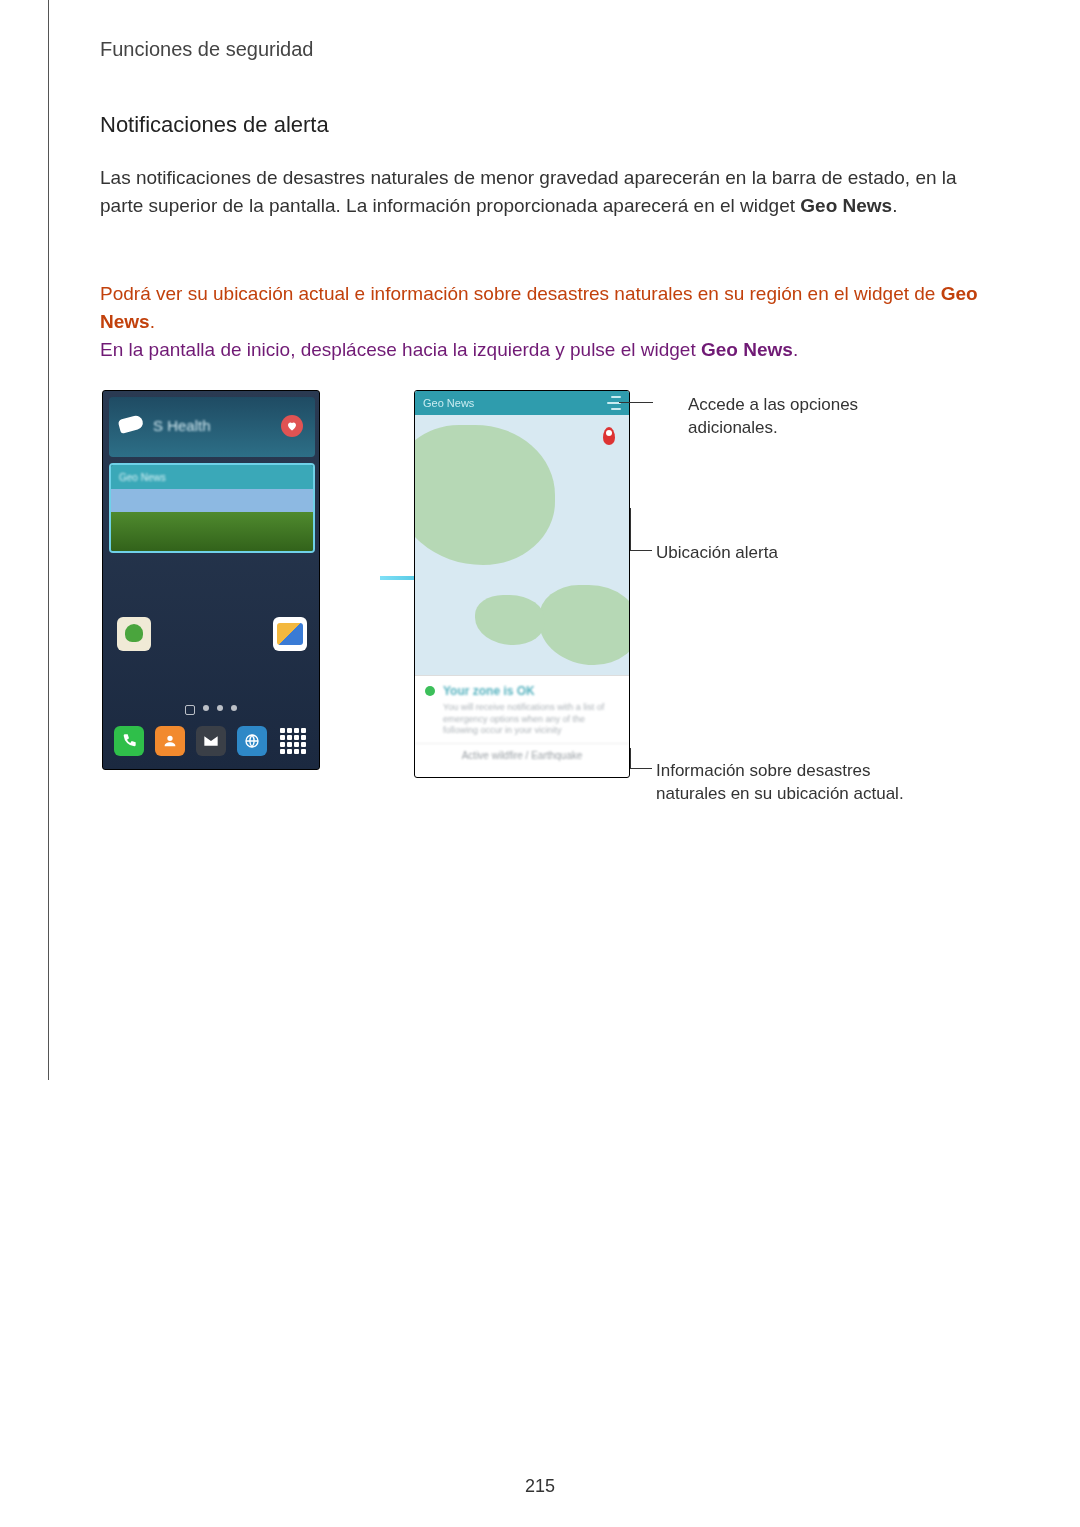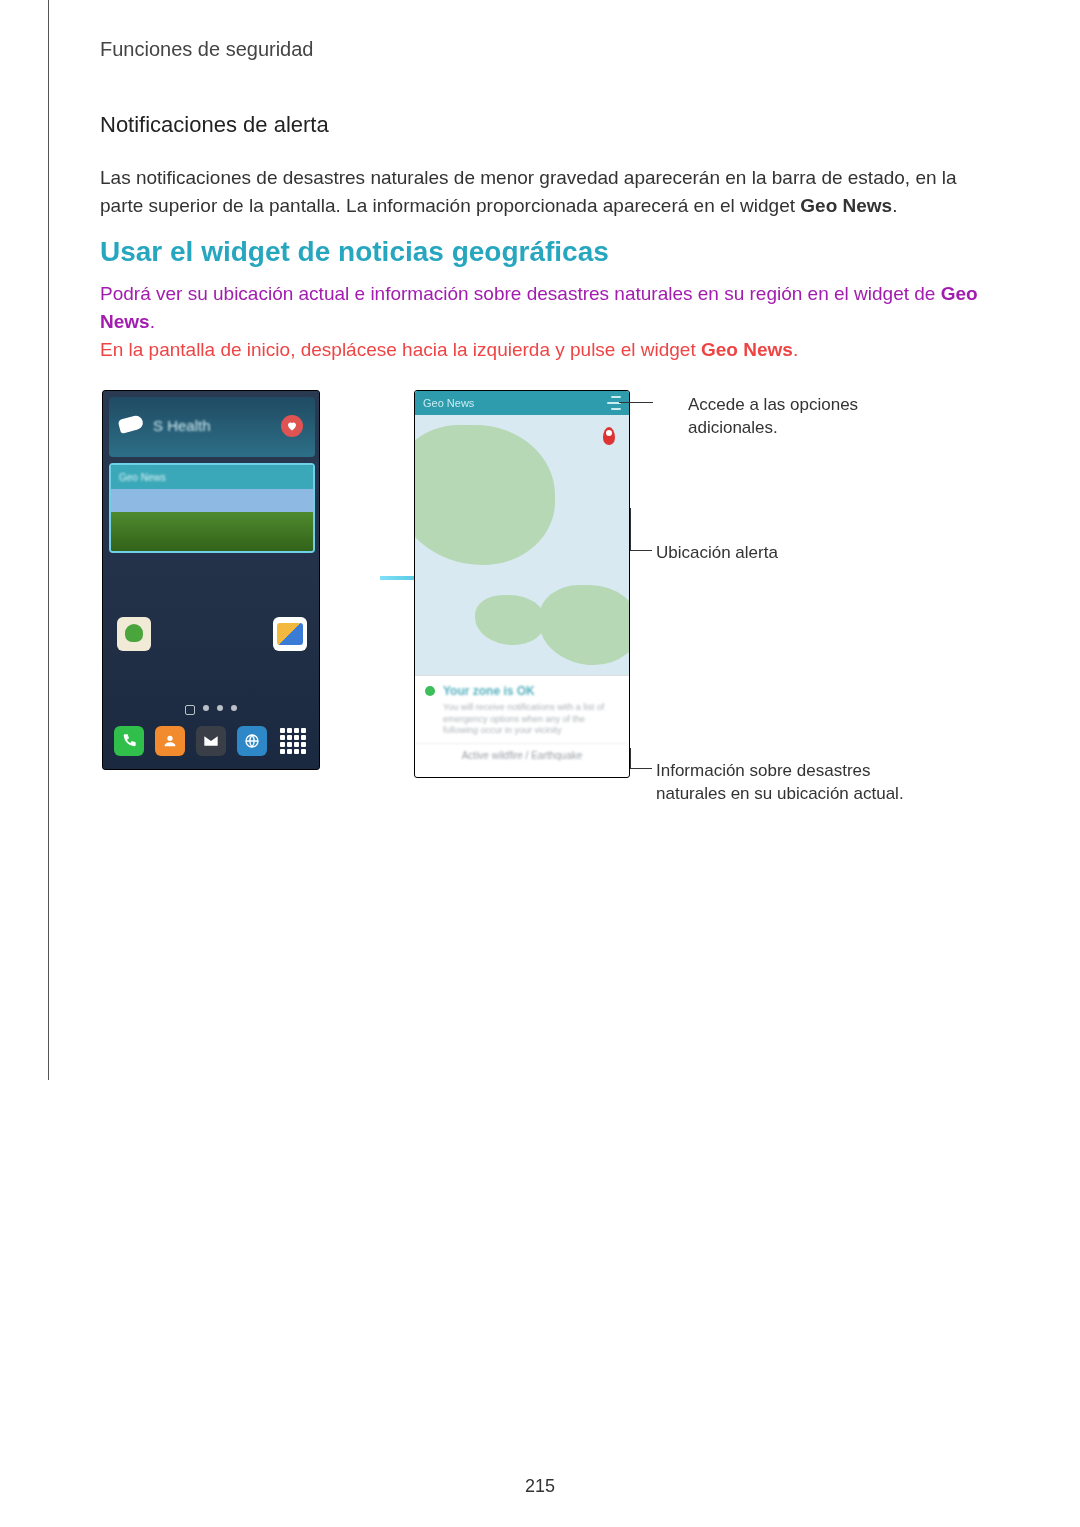--- a/index.html
+++ b/index.html
@@ -4,22 +4,22 @@
 <style>
   * { box-sizing: border-box; margin: 0; padding: 0; }
   html, body { width: 1080px; height: 1527px; background: #fff; font-family: Arial, Helvetica, sans-serif; color: #222; }
   .page { position: relative; width: 1080px; height: 1527px; padding-left: 20px; }
   .vline { position: absolute; left: 48px; top: 0; width: 1px; height: 1080px; background: #555; }
   .header { position: absolute; left: 100px; top: 38px; font-size: 20px; color: #444; }
   .subheading { position: absolute; left: 100px; top: 112px; font-size: 22px; font-weight: normal; color: #222; }
   .para1 { position: absolute; left: 100px; top: 156px; width: 880px; font-size: 19px; line-height: 1.45; color: #333; margin-top: 8px; }
   .para1 b { font-weight: bold; }
   .h2 { position: absolute; left: 100px; top: 236px; font-size: 28px; font-weight: bold; color: #27a6bf; }
-  .para2 { position: absolute; left: 100px; top: 280px; width: 880px; font-size: 19px; line-height: 1.45; color: #a21caf; }
-  .para3 { position: absolute; left: 100px; top: 336px; width: 880px; font-size: 19px; line-height: 1.45; color: #ef4444; }
+  .para2 { position: absolute; left: 100px; top: 280px; width: 880px; font-size: 19px; line-height: 1.45; color: #c2410c; }
+  .para3 { position: absolute; left: 100px; top: 336px; width: 880px; font-size: 19px; line-height: 1.45; color: #701a75; }
 
   
   .figure { position: absolute; left: 100px; top: 388px; width: 880px; height: 420px; }
 
   
   .phone-home { position: absolute; left: 2px; top: 2px; width: 218px; height: 380px; border: 1px solid #000; background: linear-gradient(180deg,#2a3a52 0%, #1b2940 100%); overflow: hidden; border-radius: 3px; }
   .hs-top { position: absolute; left: 6px; top: 6px; width: 206px; height: 60px; background: linear-gradient(180deg,#1f4b63,#2d6f87); border-radius: 4px; }
   .hs-shealth { position: absolute; left: 44px; top: 20px; color: #cfe7ef; font-size: 15px; filter: blur(1px); }
   .shoe { position: absolute; left: 10px; top: 20px; width: 24px; height: 14px; background: #fff; border-radius: 6px 10px 10px 4px; transform: rotate(-15deg); }
   .heart { position: absolute; right: 12px; top: 18px; width: 22px; height: 22px; background: #e05353; border-radius: 50%; display:flex; align-items:center; justify-content:center; }
@@ -96,21 +96,20 @@
 <div class="page">
   <div class="vline"></div>
 
   <div class="header">Funciones de seguridad</div>
 
   <div class="subheading">Notificaciones de alerta</div>
   <p class="para1">
     <span>Las notificaciones de desastres naturales de menor gravedad aparecerán en la barra de estado, en la parte superior de la pantalla. La información proporcionada aparecerá en el widget </span><b>Geo News</b><span>.</span>
   </p>
 
-  <h2 class="h2">Usar el widget de noticias geográficas</h2>
   <p class="para2">
     <span>Podrá ver su ubicación actual e información sobre desastres naturales en su región en el widget de </span><b>Geo News</b><span>.</span>
   </p>
   <p class="para3">
     <span>En la pantalla de inicio, desplácese hacia la izquierda y pulse el widget </span><b>Geo News</b><span>.</span>
   </p>
 
   <div class="figure">
 
     <div class="phone-home">

